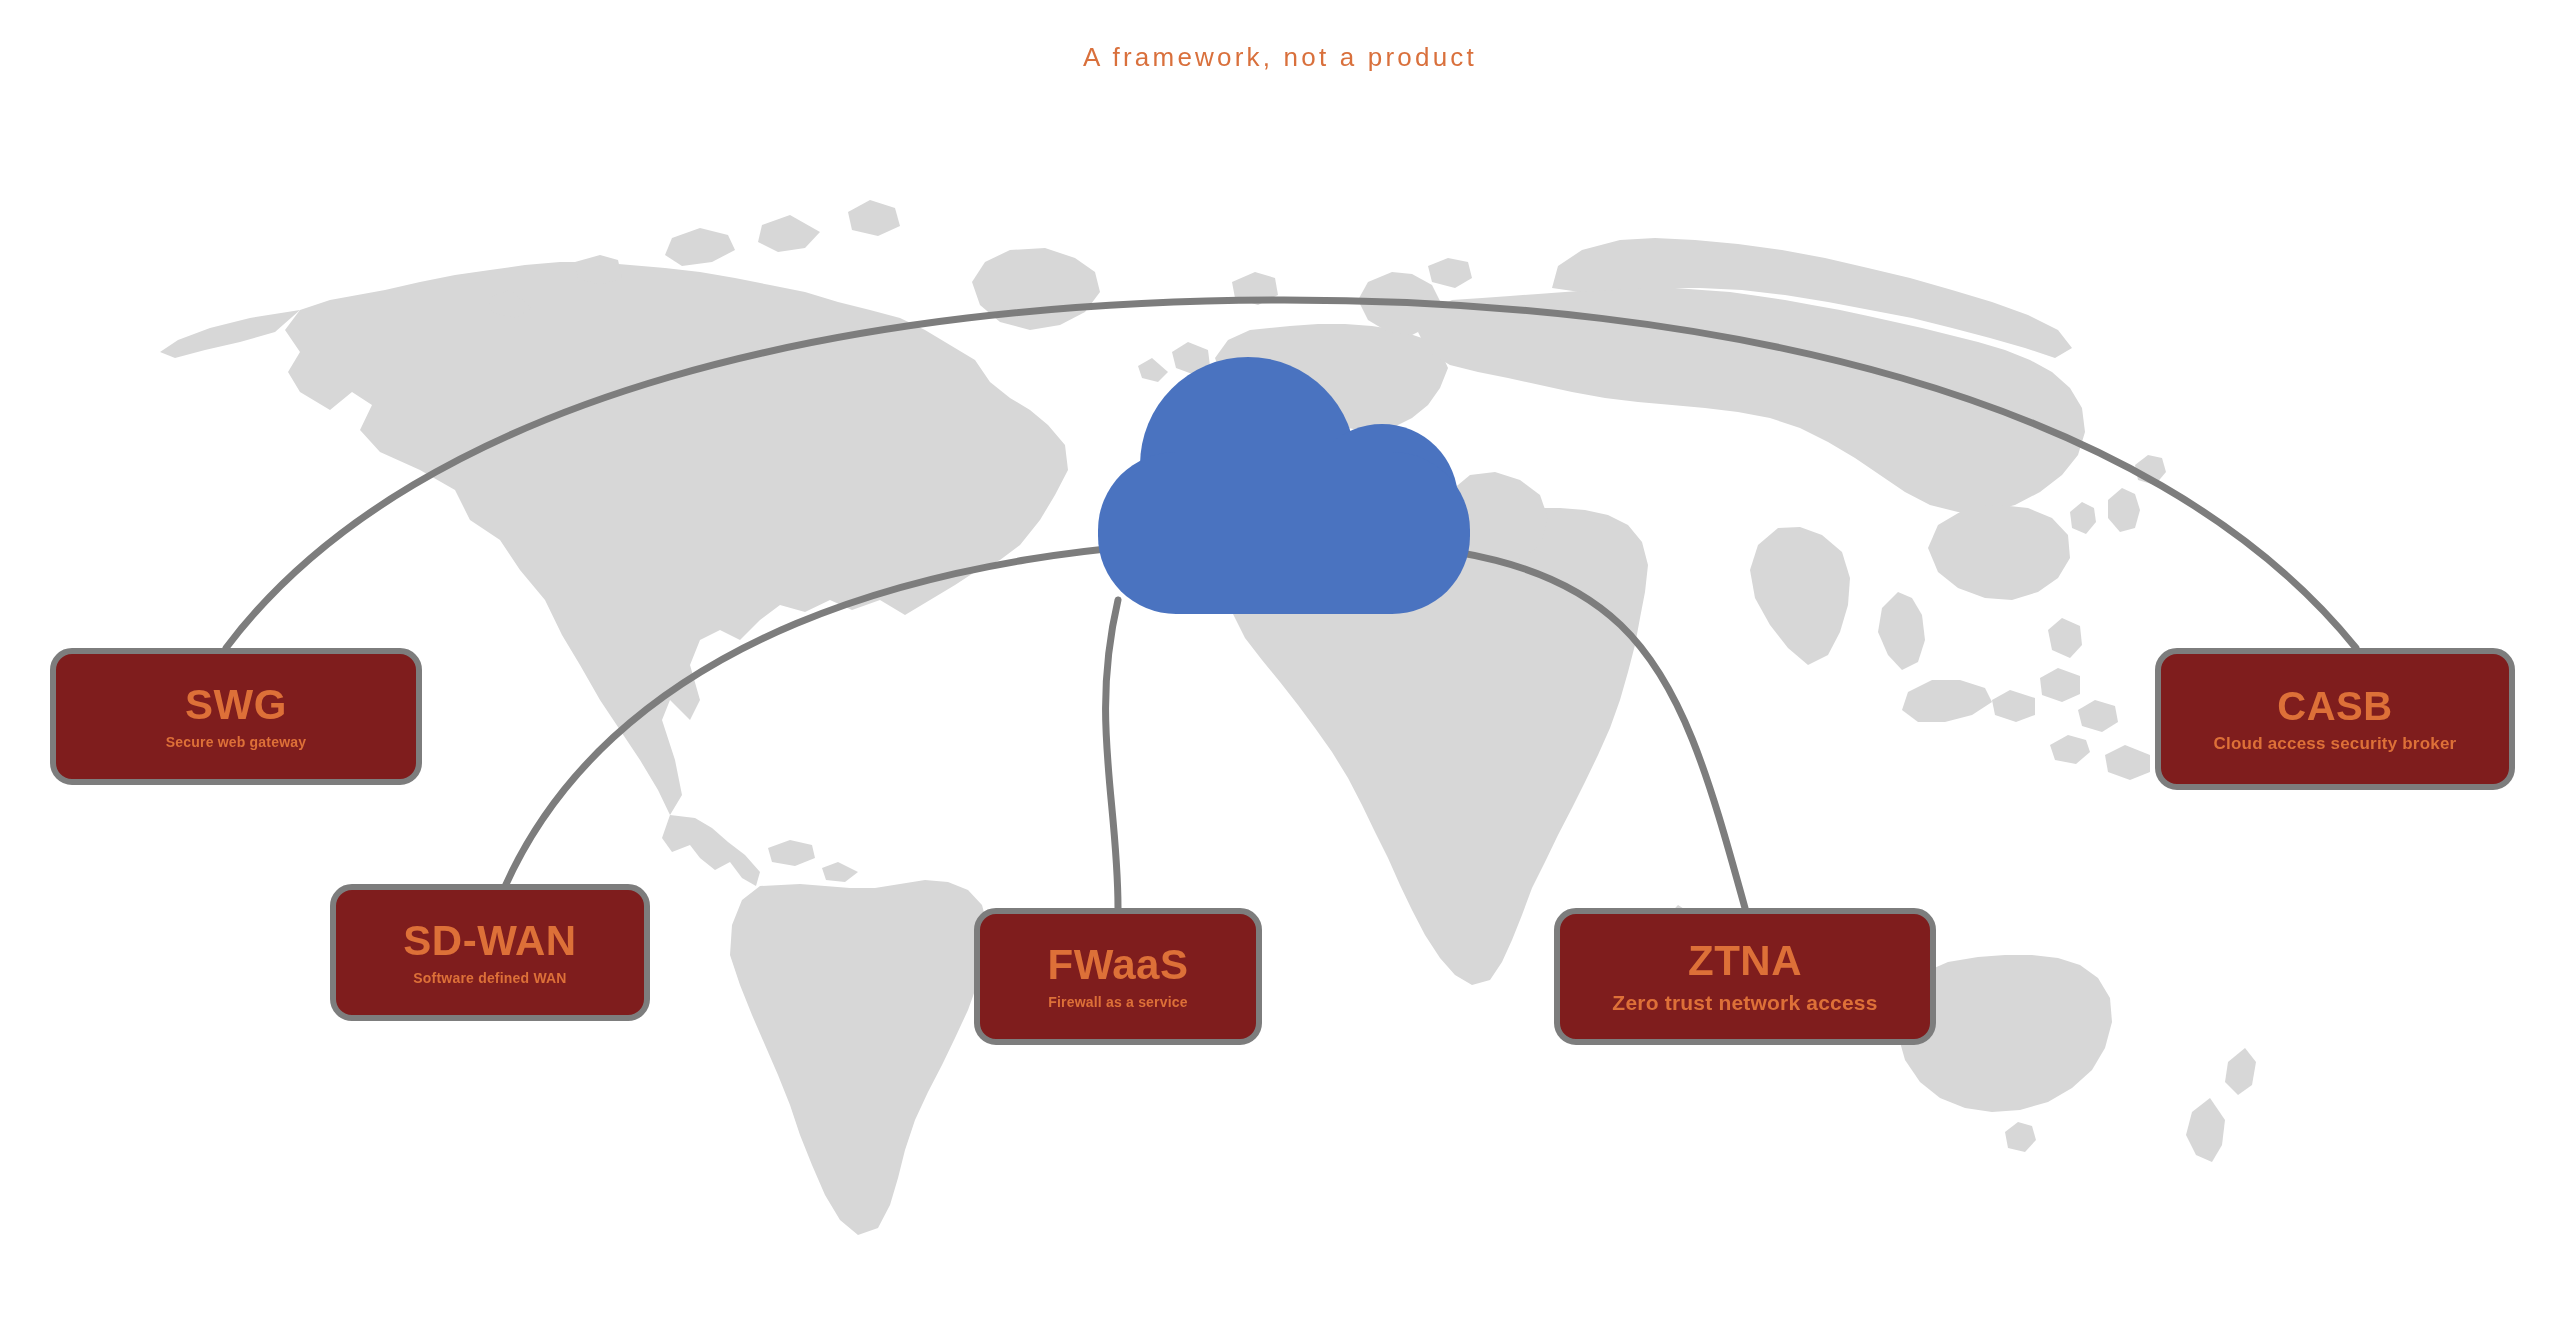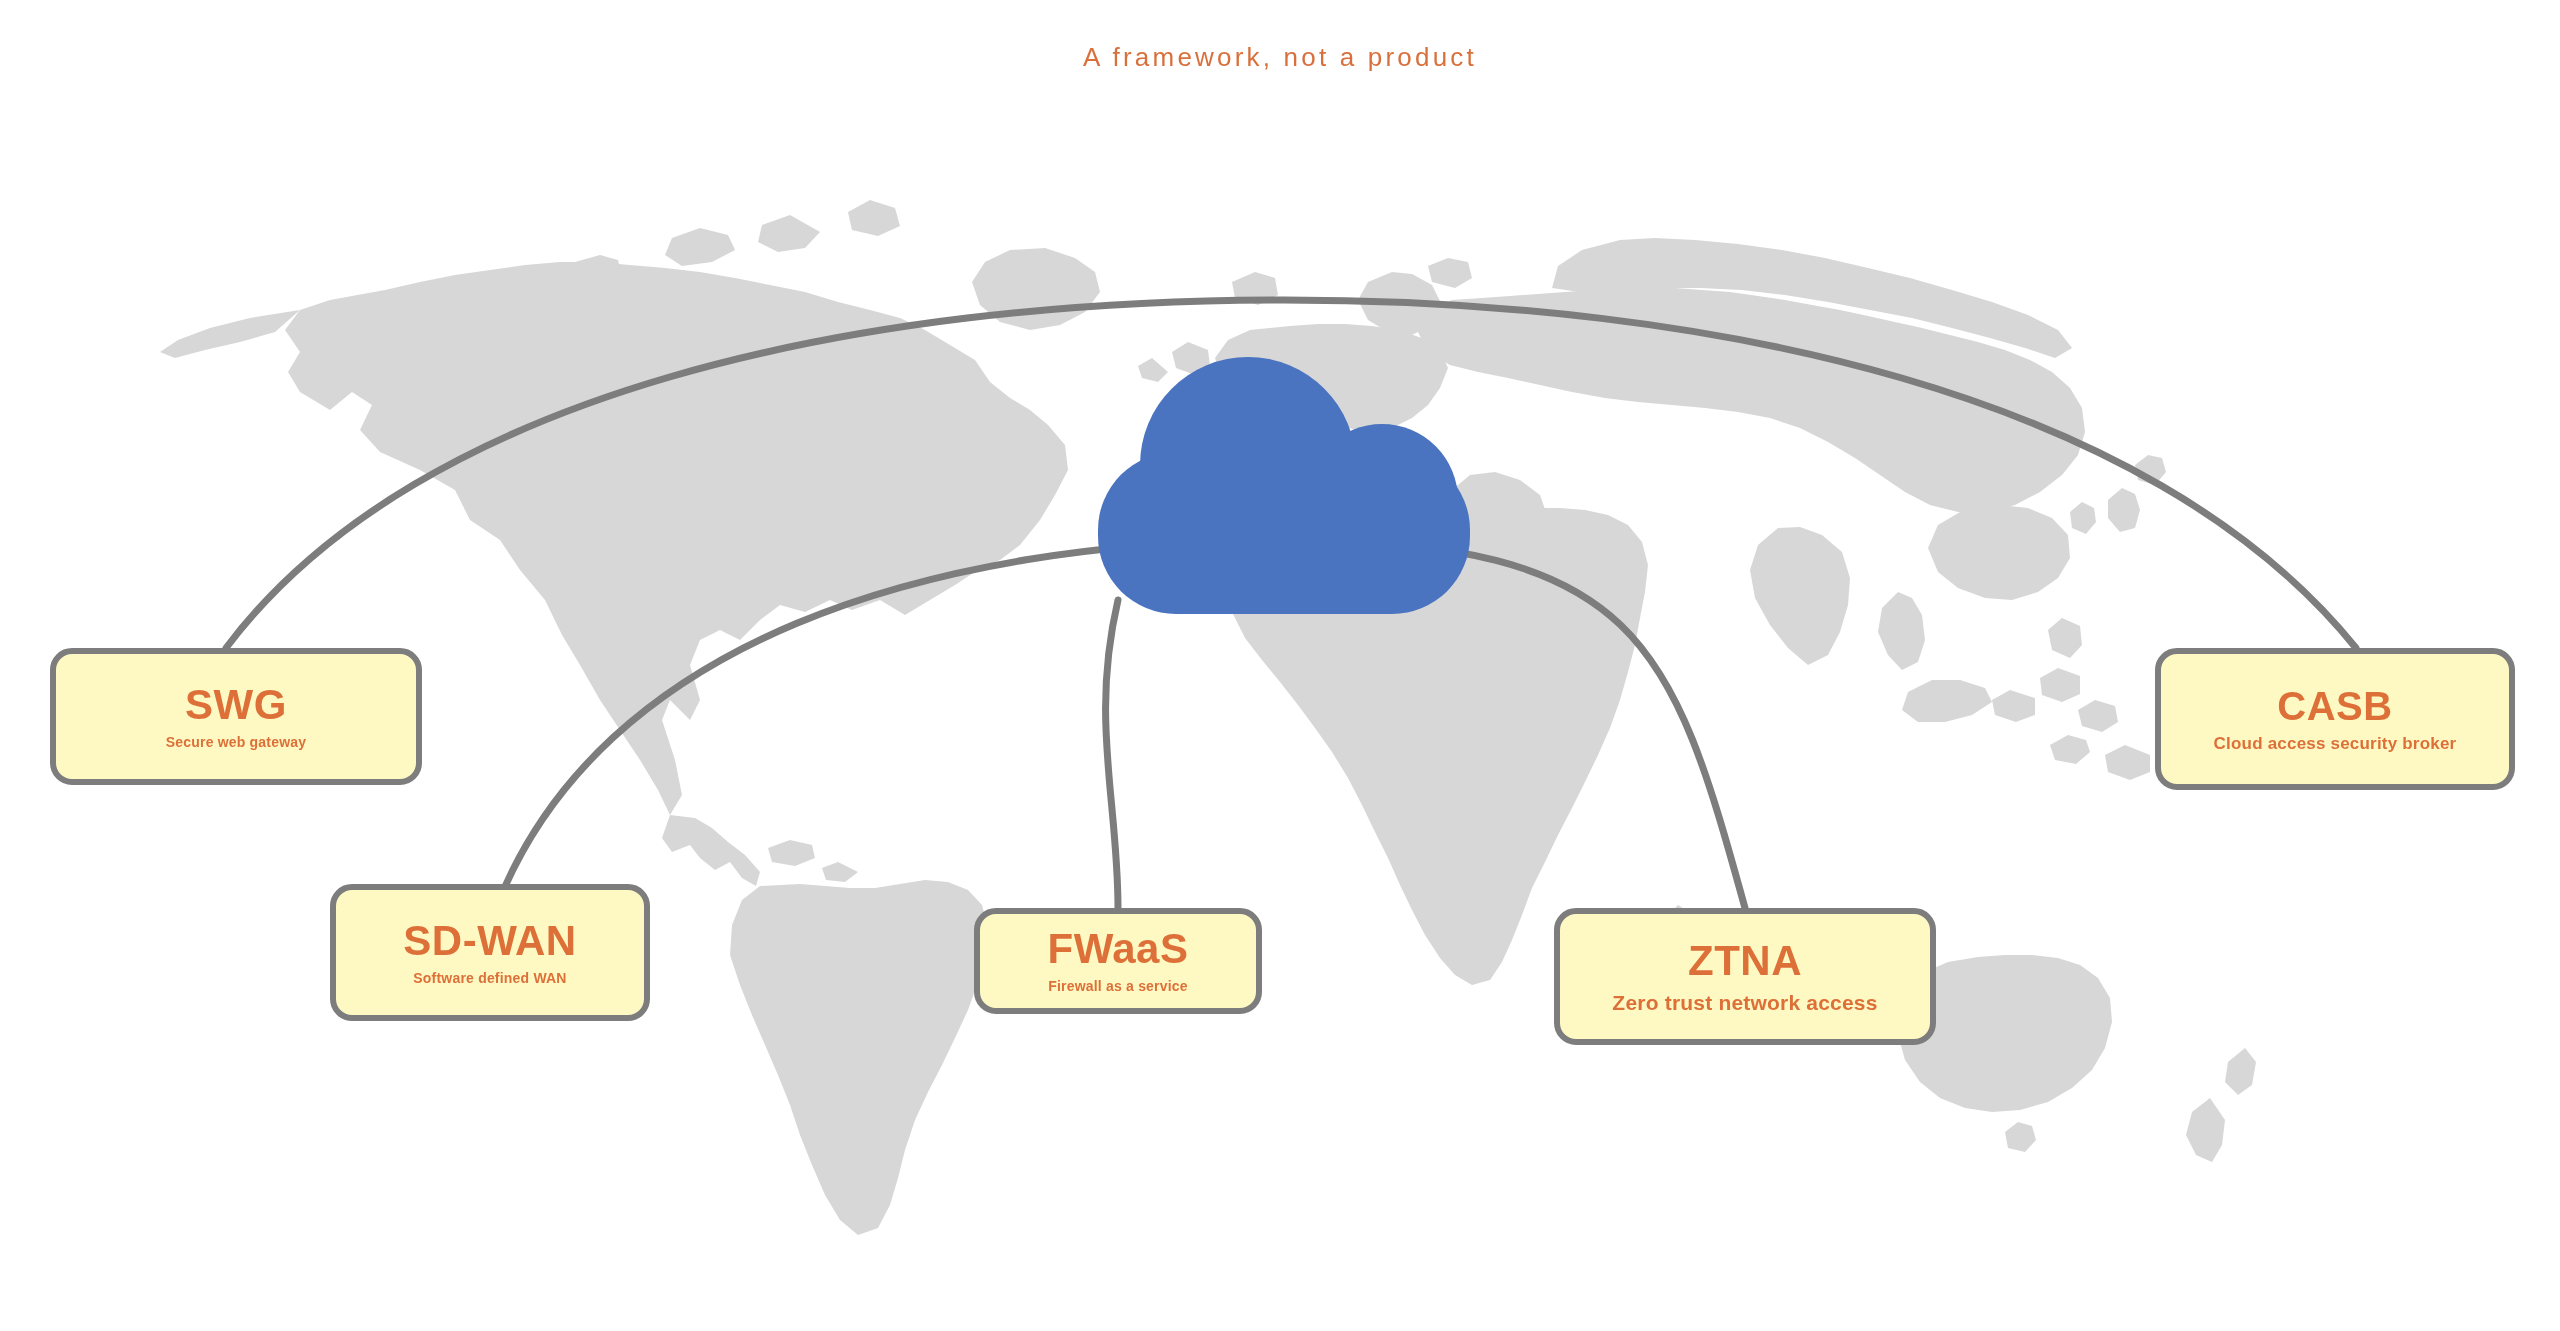--- a/index.html
+++ b/index.html
@@ -58,21 +58,21 @@
     height: 1331px;
   }
   #map-layer   { z-index: 5;  }
   #link-layer  { z-index: 10; }
   #cloud-layer { z-index: 20; }
 
   
   .node {
     position: absolute;
     box-sizing: border-box;
-    background: #fef9c3;
+    background: #7f1d1d;
     border: 6px solid #7D7D7D;
     border-radius: 22px;
     display: flex;
     flex-direction: column;
     align-items: center;
     justify-content: center;
     z-index: 30;
     text-align: center;
     padding: 0 14px;
   }
@@ -90,21 +90,21 @@
     font-weight: 700;
     color: #DD7038;
     letter-spacing: 0.2px;
     line-height: 1.1;
     white-space: nowrap;
   }
 
   
   #node-swg    { left: 50px;   top: 648px; width: 372px; height: 137px; }
   #node-sdwan  { left: 330px;  top: 884px; width: 320px; height: 137px; }
-  #node-fwaas  { left: 974px;  top: 908px; width: 288px; height: 106px; }
+  #node-fwaas  { left: 974px;  top: 908px; width: 288px; height: 137px; }
   #node-ztna   { left: 1554px; top: 908px; width: 382px; height: 137px; }
   #node-casb   { left: 2155px; top: 648px; width: 360px; height: 142px; }
 
   #node-casb .node-acronym { font-size: 40px; }
   #node-casb .node-desc    { font-size: 17px; text-align: center; }
   #node-ztna .node-desc    { font-size: 21px; }
 </style>
 </head>
 <body>
 

